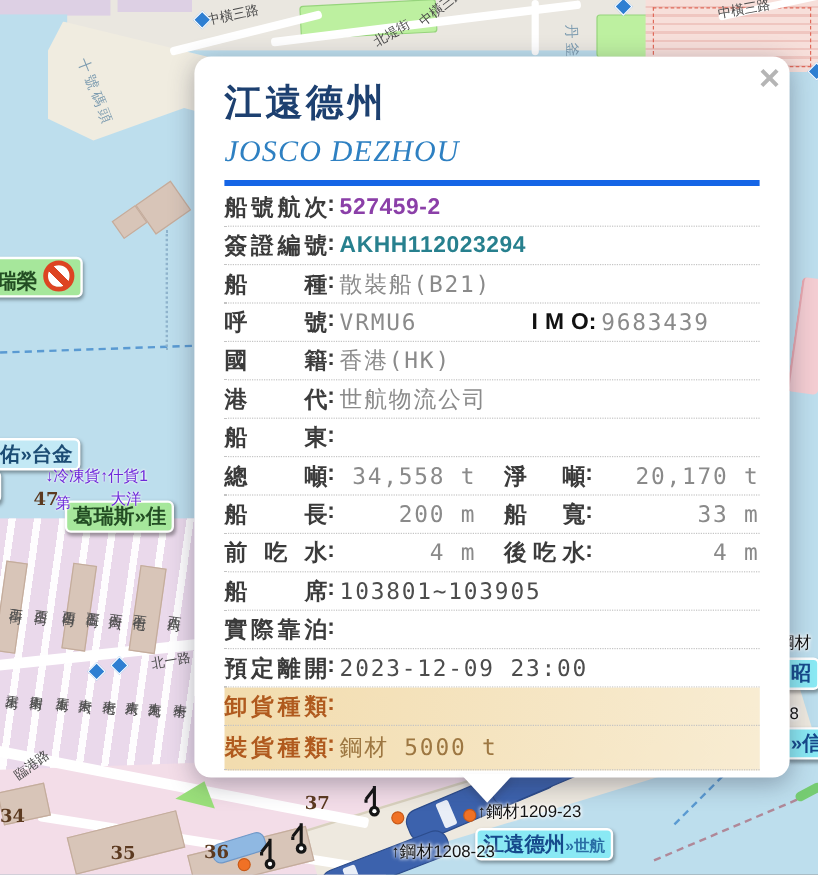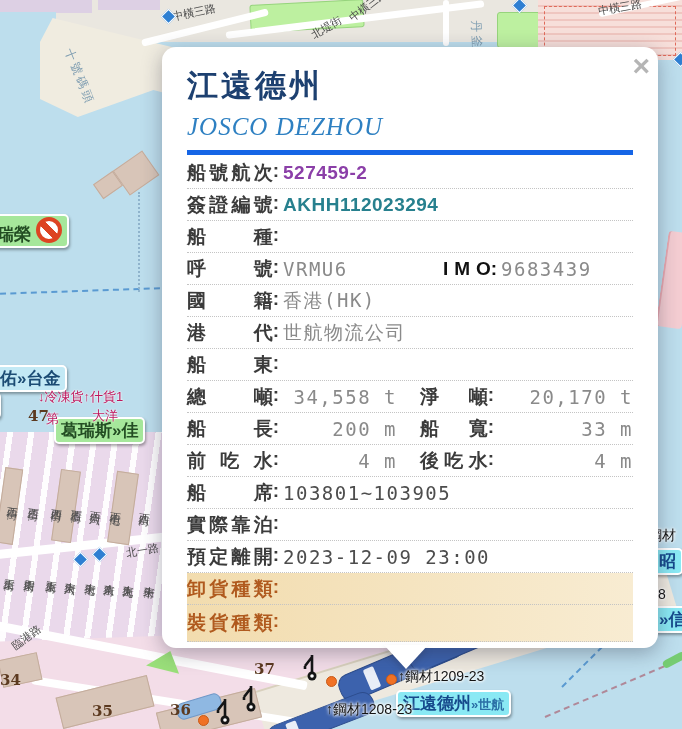--- a/index.html
+++ b/index.html
@@ -44,21 +44,21 @@
     font-size:17px;box-shadow:1px 2px 3px rgba(0,0,0,.35);white-space:nowrap;line-height:1.25;}
   .badge.green{background:#a6e79b;color:#234d23;}
   .badge.blue{background:#c3e9f5;color:#1c4c74;}
   .badge.cyan{background:#8ae9f4;color:#164a8c;}
   .badge .suffix{font-size:13px;color:#2a6ea5;}
   .noentry{display:inline-block;width:18px;height:18px;border-radius:50%;vertical-align:-3px;margin-left:5px;
     background:linear-gradient(45deg,#fff 38%,#d42 38% 62%,#fff 62%);border:4px solid #d42;box-sizing:content-box;}
   .cargo-label{position:absolute;font-size:14px;color:#141414;white-space:nowrap;
     text-shadow:0 0 3px #fff,0 0 3px #fff,0 0 4px #fff;}
   .berth-num{position:absolute;font-family:"DejaVu Serif",serif;font-weight:700;font-size:15px;color:#5c3a20;}
-  .small-text{position:absolute;font-size:13px;color:#be185d;white-space:nowrap;
+  .small-text{position:absolute;font-size:13px;color:#6d28d9;white-space:nowrap;
     text-shadow:0 0 2px #fff,0 0 2px #fff;}
   .crane{position:absolute;}
   
   .popup{position:absolute;left:162px;top:47px;width:496px;height:601px;background:#fff;
     border-radius:14px;box-shadow:0 5px 20px rgba(40,40,60,.35);z-index:55;
     padding:0 25px;box-sizing:border-box;}
   .tail{position:absolute;left:384px;top:645px;width:0;height:0;z-index:56;
     border-left:22px solid transparent;border-right:22px solid transparent;border-top:24px solid #fff;
     filter:drop-shadow(0 4px 3px rgba(40,40,60,.25));}
   .close{position:absolute;top:4px;right:8px;font-size:30px;font-weight:700;color:#b5b5b5;
@@ -233,20 +233,21 @@
             <span class="jl">簽證編號</span>
             <span class="colon">:</span>
           </span>
           <span class="v left">AKHH112023294</span>
         </div>
         <div class="prow plain">
           <span class="lblw">
             <span class="jl">船種</span>
             <span class="colon">:</span>
           </span>
+          <span class="v left">散裝船(B21)</span>
         </div>
         <div class="prow callsign">
           <span class="lblw">
             <span class="jl">呼號</span>
             <span class="colon">:</span>
           </span>
           <span class="v cs1">VRMU6</span>
           <span class="lblw2 imo">
             <span class="jl">I M O</span>
             <span class="colon">:</span>
@@ -335,16 +336,17 @@
             <span class="jl">卸貨種類</span>
             <span class="colon">:</span>
           </span>
           <span class="v left"></span>
         </div>
         <div class="prow cargo">
           <span class="lblw">
             <span class="jl">裝貨種類</span>
             <span class="colon">:</span>
           </span>
+          <span class="v left">鋼材 5000 t</span>
         </div>
       </div>
   </div>
 </div>
 
 </body></html>

